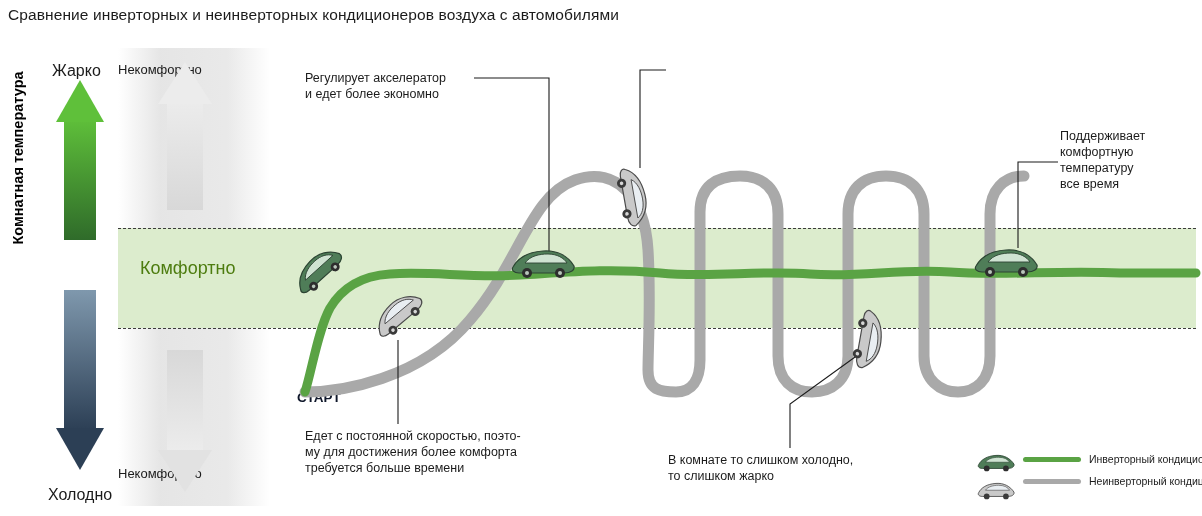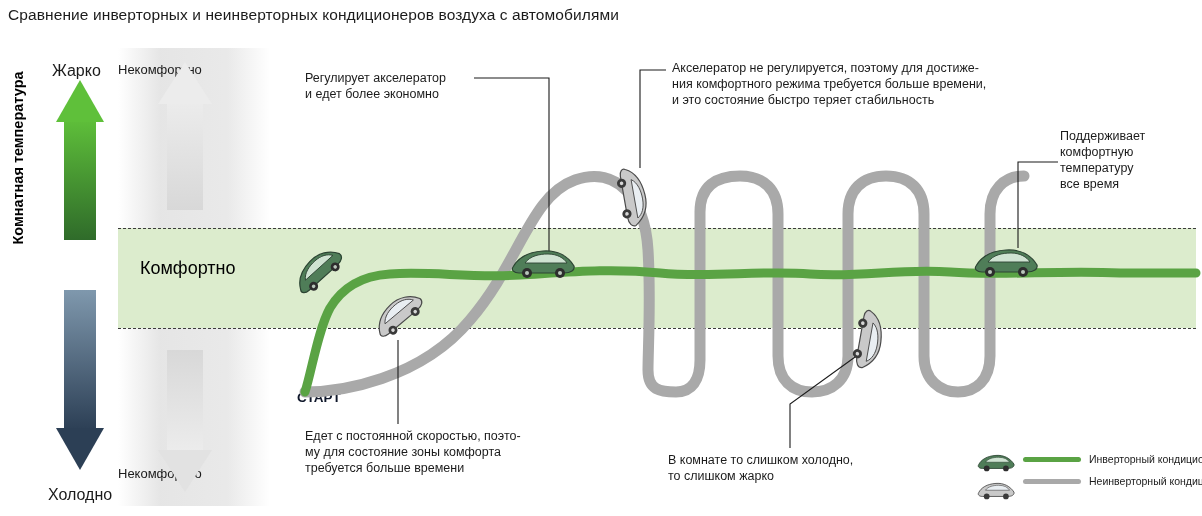--- a/index.html
+++ b/index.html
@@ -34,21 +34,21 @@
   .dashline {
     position:absolute; left:118px; width:1078px; height:0;
     border-top:1px dashed #3b3b3b;
   }
 
   .txt { position:absolute; font-size:12.5px; line-height:16px; color:#1b1b1b; }
   .lbl-small { position:absolute; font-size:16px; color:#1b1b1b; }
 
   .comfort-word {
     position:absolute; left:140px; top:258px;
-    font-size:18px; color:#000000; font-weight:normal;
+    font-size:18px; color:#4d7c0f; font-weight:normal;
   }
   .start-word {
     position:absolute; left:297px; top:390px;
     font-size:13.5px; color:#0f172a; font-weight:bold;
   }
 
   .zone-hot { position:absolute; left:118px; top:62px; font-size:13px; color:#1b1b1b; }
   .zone-cold { position:absolute; left:118px; top:466px; font-size:13px; color:#1b1b1b; }
 
   .legend { position:absolute; left:975px; top:448px; font-size:10.5px; }
@@ -76,29 +76,26 @@
   <div class="lbl-small" style="left:48px; top:486px;">Холодно</div>
 
   <div class="zone-hot">Некомфортно</div>
   <div class="zone-cold">Некомфортно</div>
 
   <div class="comfort-word">Комфортно</div>
   <div class="start-word">СТАРТ</div>
 
   <div class="txt" style="left: 305px; top: 70px; width: 200px; white-space: pre-line;">Регулирует акселератор
 и едет более экономно</div>
-  <div class="txt" style="left: 672px; top: 60px; width: 420px; white-space: pre-line;">Акселератор не регулируется, поэтому для достиже-
-ния комфортного режима требуется больше времени,
-и это состояние быстро теряет стабильность</div>
   <div class="txt" style="left: 1060px; top: 128px; width: 140px; white-space: pre-line;">Поддерживает
 комфортную
 температуру
 все время</div>
   <div class="txt" style="left: 305px; top: 428px; width: 290px; white-space: pre-line;">Едет с постоянной скоростью, поэто-
-му для состояние зоны комфорта
+му для достижения более комфорта
 требуется больше времени</div>
   <div class="txt" style="left: 651px; top: 452px; width: 300px; white-space: pre-line; margin-left: 17px;">В комнате то слишком холодно,
 то слишком жарко</div>
 
   <svg class="layer" viewBox="0 0 1202 516">
     <defs>
       <linearGradient id="hotgrad" x1="0" y1="1" x2="0" y2="0">
         <stop offset="0%" stop-color="#2f6b2a"></stop>
         <stop offset="100%" stop-color="#5fc03a"></stop>
       </linearGradient>

